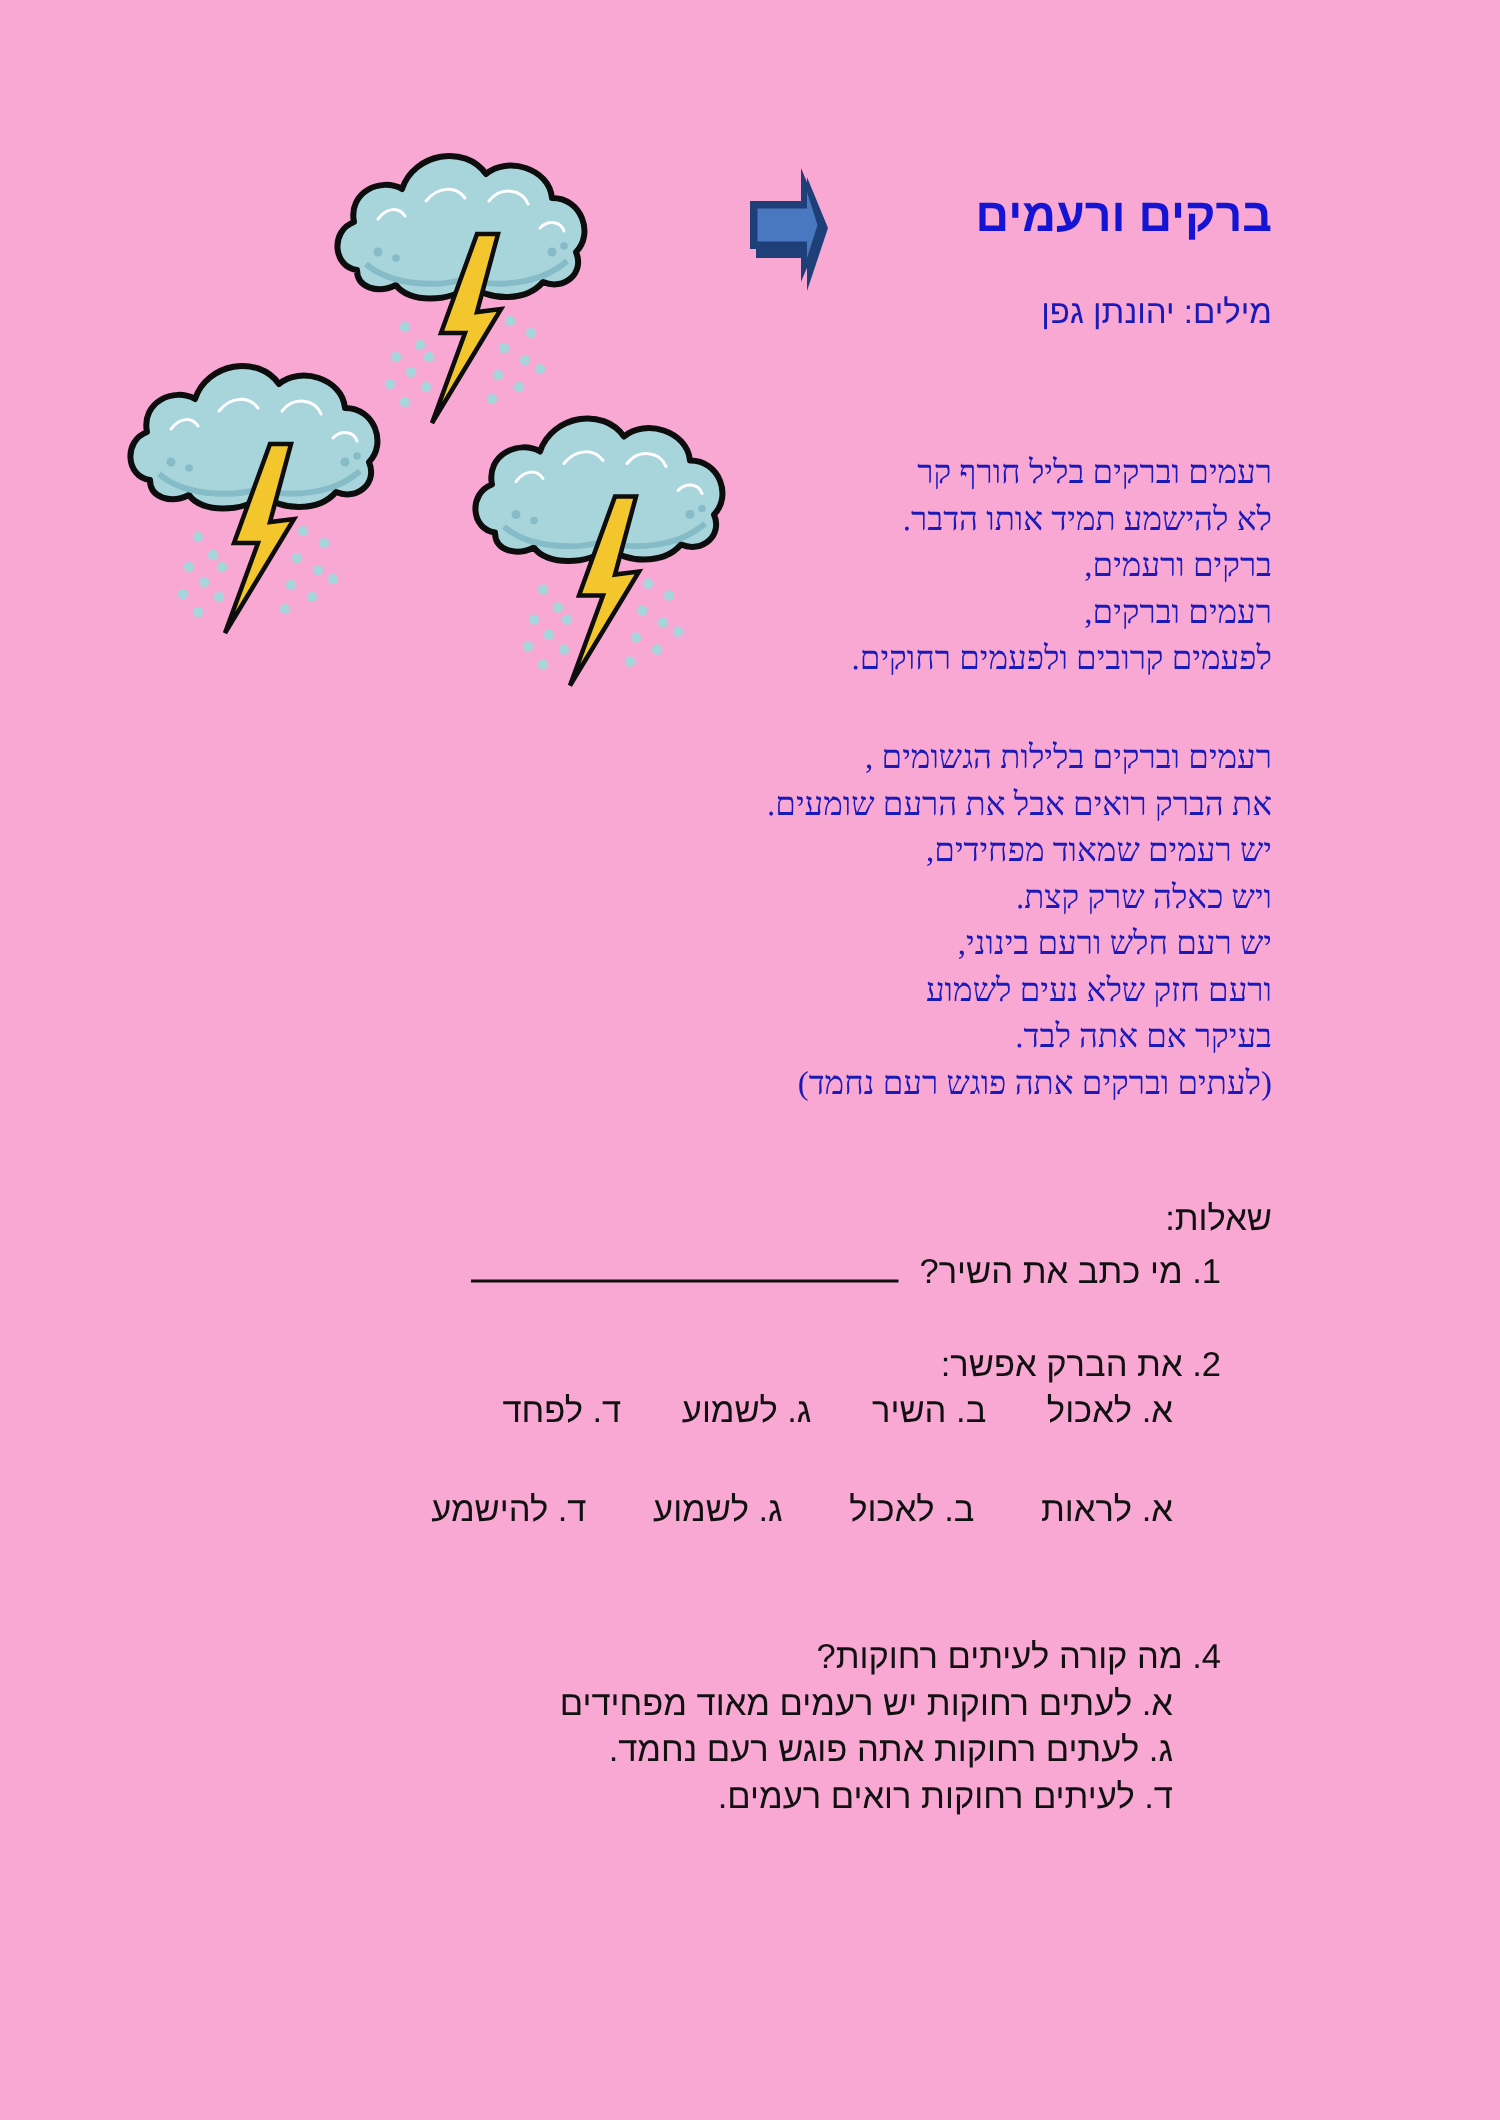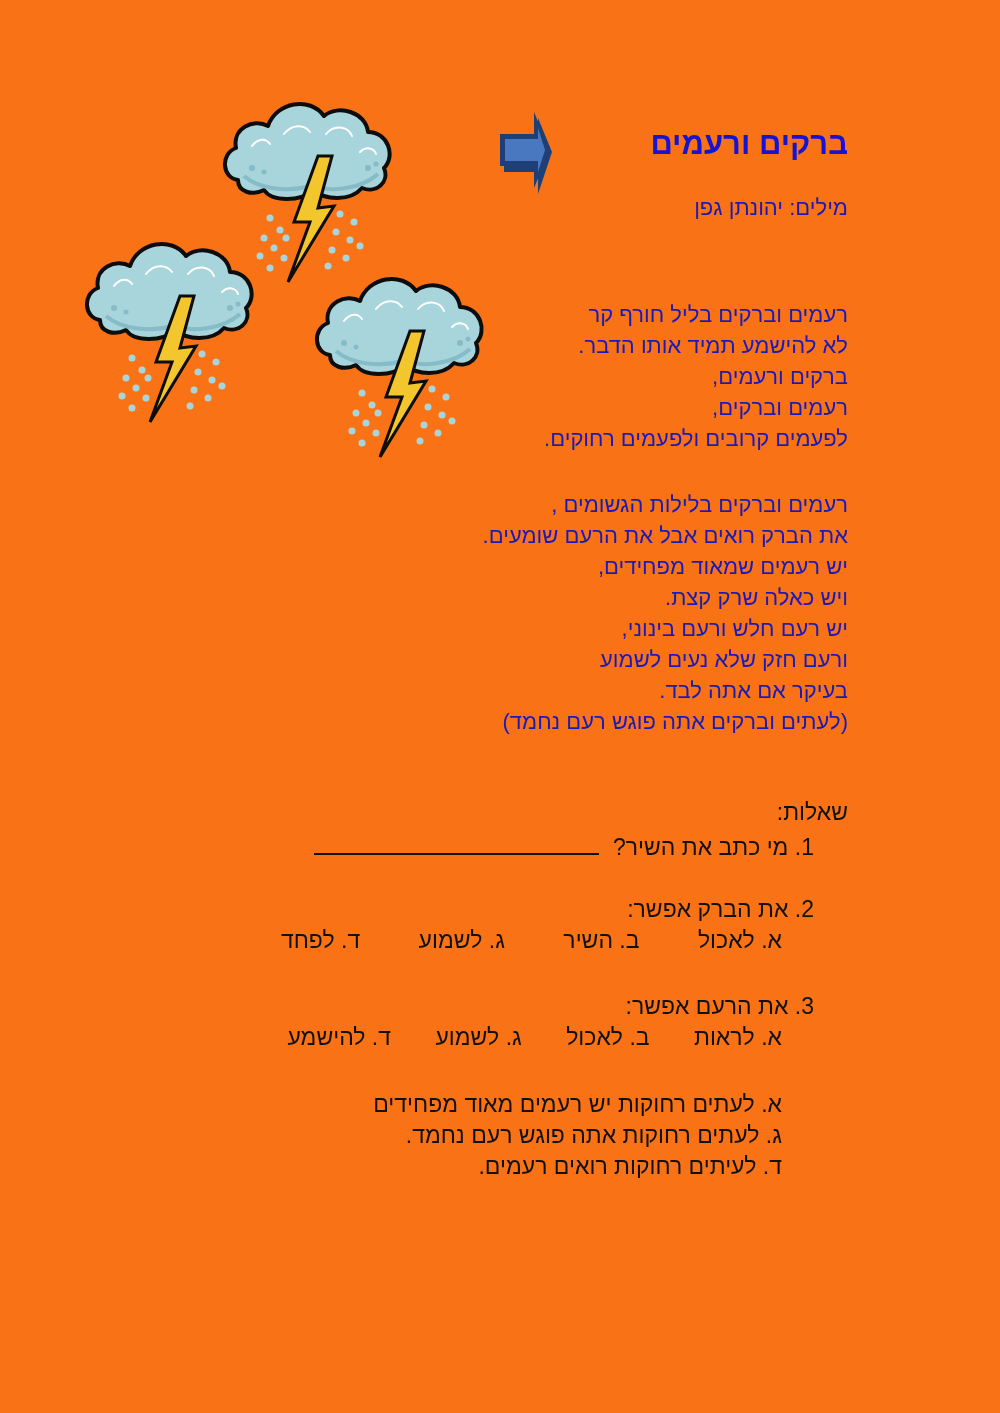--- a/index.html
+++ b/index.html
@@ -11,21 +11,21 @@
       width: 1000px;
       height: 1413px;
       position: relative;
       overflow: hidden;
       font-family: "Liberation Sans", sans-serif;
     }
     .page {
       position: absolute;
       left: 0; top: 0;
       width: 1000px; height: 1413px;
-      background: #f97316;
+      background: #f9a8d4;
     }
     .rtl {
       direction: rtl;
       unicode-bidi: embed;
     }
     .title {
       position: absolute;
       right: 152px;
       top: 124px;
       font-size: 31px;
@@ -47,20 +47,21 @@
       position: absolute;
       right: 152px;
       font-size: 22px;
       color: #1a1ab8;
       line-height: 31px;
       text-align: right;
     }
     .stanza .line {
       white-space: nowrap;
       display: block;
+      font-family: Liberation Serif, serif;
     }
     .stanza1 { top: 299px; }
     .stanza2 { top: 489px; }
 
     .questions {
       position: absolute;
       right: 152px;
       top: 797px;
       width: 700px;
       color: #111111;
@@ -91,21 +92,21 @@
       height: 22px;
       margin-right: 8px;
       vertical-align: baseline;
     }
     .opts-row {
       display: block;
       margin-right: 32px;
     }
     .opt {
       display: inline-block;
-      margin-left: 52px;
+      margin-left: 34px;
     }
     .q3 .opt { margin-left: 38px; }
     .opts-col {
       display: block;
       margin-right: 32px;
     }
     .opts-col .opt {
       display: block;
       margin-left: 1px;
     }
@@ -209,33 +210,33 @@
       </span>
       <span class="opts-row">
         <span class="opt">א. לאכול</span>
         <span class="opt">ב. השיר</span>
         <span class="opt">ג. לשמוע</span>
         <span class="opt">ד. לפחד</span>
       </span>
     </div>
 
     <div class="q-block q3">
-      <span class="q-title">
-        <span class="q-num">3.</span>
-        <span>את הרעם אפשר:</span>
-      </span>
       <span class="opts-row">
         <span class="opt">א. לראות</span>
         <span class="opt">ב. לאכול</span>
         <span class="opt">ג. לשמוע</span>
         <span class="opt">ד. להישמע</span>
       </span>
     </div>
 
     <div class="q-block q4">
+      <span class="q-title">
+        <span class="q-num">4.</span>
+        <span>מה קורה לעיתים רחוקות?</span>
+      </span>
       <span class="opts-col">
         <span class="opt">א. לעתים רחוקות יש רעמים מאוד מפחידים</span>
         <span class="opt">ג. לעתים רחוקות אתה פוגש רעם נחמד.</span>
         <span class="opt">ד. לעיתים רחוקות רואים רעמים.</span>
       </span>
     </div>
   </div>
 </div>
 
 </body></html>

